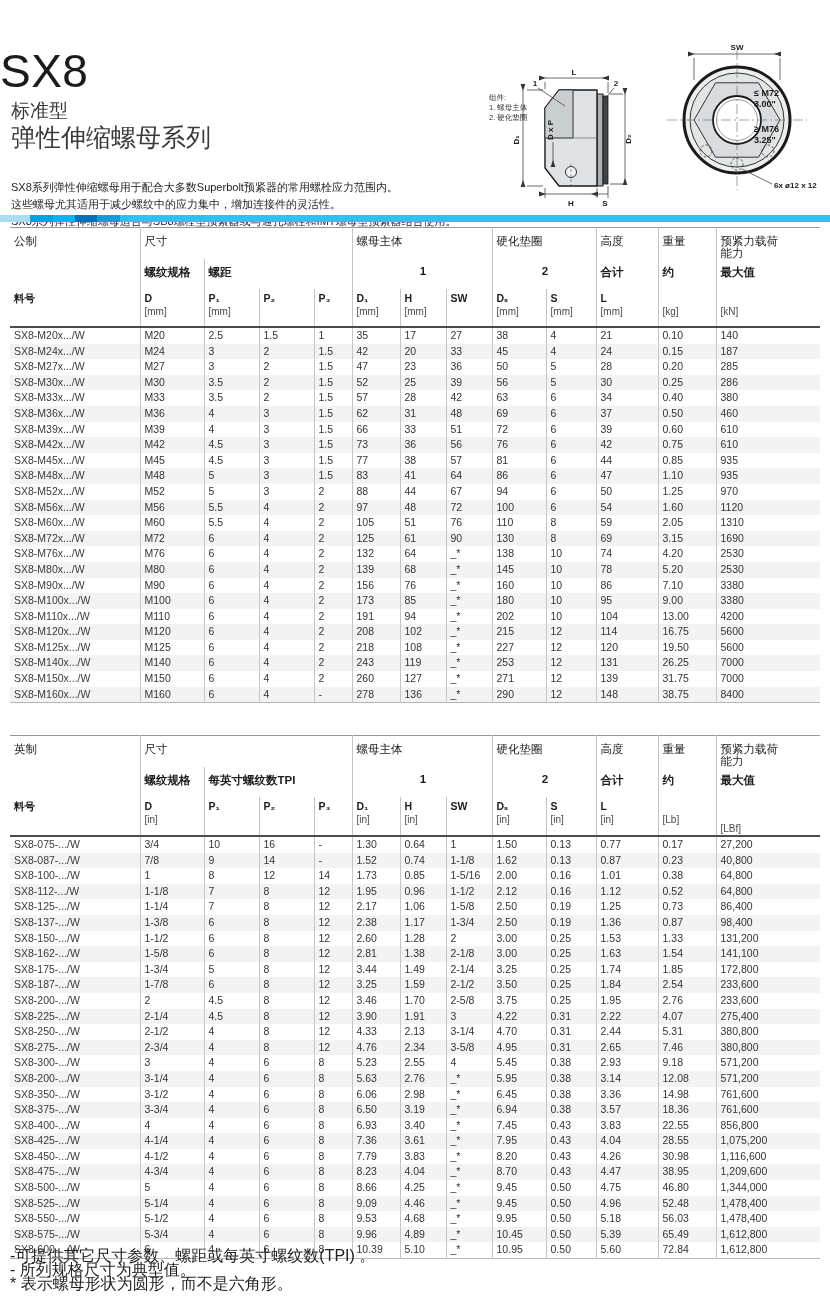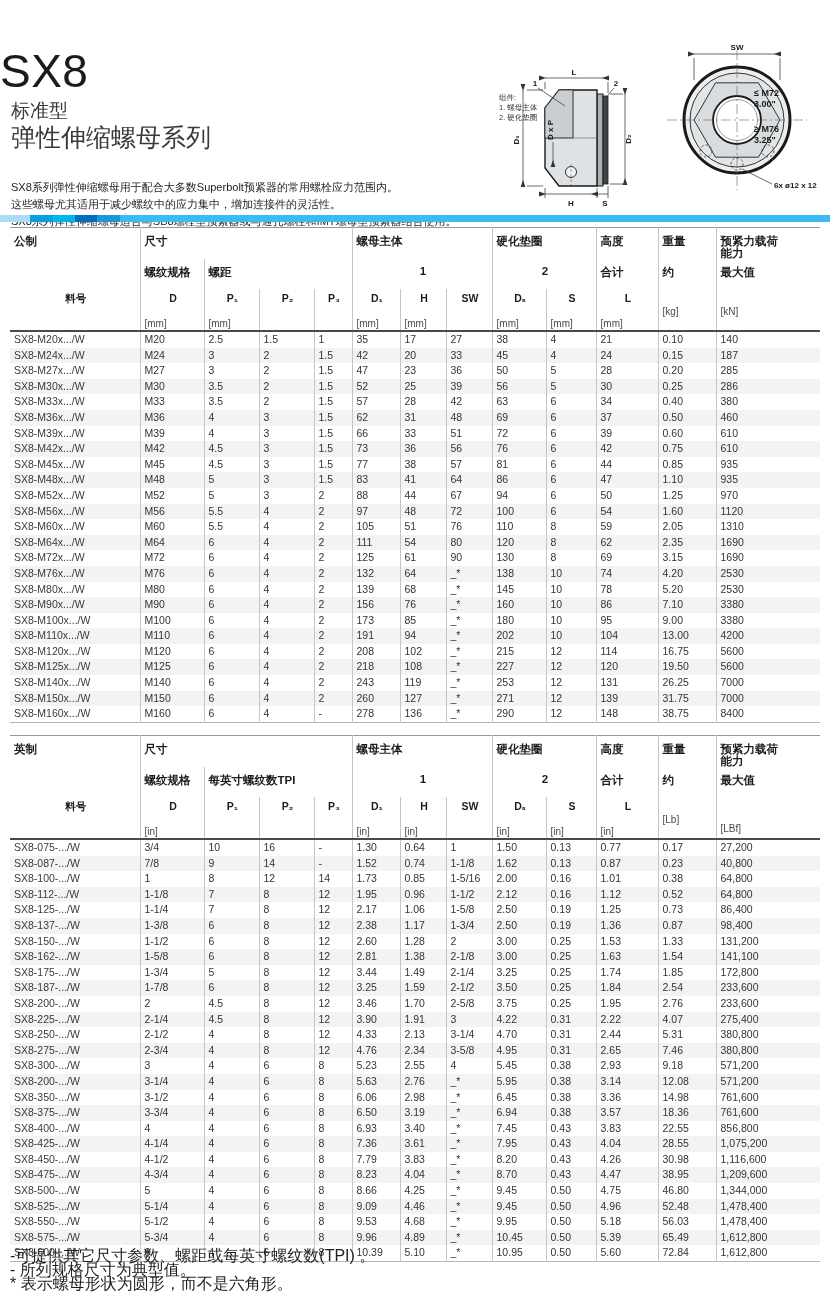--- a/index.html
+++ b/index.html
@@ -2,41 +2,41 @@
 <html><head>
 <meta charset="utf-8">
 <style>
   html,body{margin:0;padding:0;background:#fff;}
   .page{position:relative;width:830px;height:1307px;background:#fff;overflow:hidden;
         font-family:"Liberation Sans","DejaVu Sans",sans-serif;color:#222;}
   .title{position:absolute;left:0;top:44px;font-size:46px;font-weight:400;letter-spacing:.5px;color:#1b1b1b;}
   .sub1{position:absolute;left:11px;top:98px;font-size:19px;font-weight:500;color:#3a3a3a;}
   .sub2{position:absolute;left:11px;top:121px;font-size:25px;font-weight:500;color:#3a3a3a;}
   .desc{position:absolute;left:11px;top:158px;font-size:11px;line-height:17px;color:#1e1e1e;margin-top:21px;}
-  .legend{position:absolute;left:499px;top:93px;font-size:7.5px;line-height:10px;color:#333;}
+  .legend{position:absolute;left:489px;top:93px;font-size:7.5px;line-height:10px;color:#333;}
   .bar{position:absolute;left:0;top:215px;width:830px;height:7px;display:flex;}
   .bar div{height:100%;}
   .diagram{position:absolute;left:485px;top:38px;width:345px;height:176px;}
   .speclabels{position:absolute;left:754px;top:88px;font-size:9px;font-weight:bold;color:#1a1a1a;line-height:11px;}
   .speclabels .blk{margin-bottom:14px;}
   
   .tablewrap{position:absolute;left:10px;width:810px;}
   #metric{top:227px;}
   #imperial{top:735px;}
   table{border-collapse:collapse;table-layout:fixed;width:810px;
         border-top:1px solid #979797;border-bottom:1px solid #b5b5b5;}
   th,td{text-align:left;vertical-align:top;padding:0 2px 0 4px;}
   th+th,td+td{border-left:1px solid #c5c5c5;}
-  tr.r1 th{font-size:11.5px;font-weight:bold;height:24px;padding-top:7px;color:#1c1c1c;white-space:pre-line;line-height:12px;}
+  tr.r1 th{font-size:11.5px;font-weight:normal;height:24px;padding-top:7px;color:#1c1c1c;white-space:pre-line;line-height:12px;}
   tr.r2 th{font-size:11.5px;font-weight:bold;height:24px;padding-top:6px;color:#1c1c1c;}
   tr.r3 th{height:34px;padding-top:3px;border-bottom:2px solid #4a4a4a;font-weight:normal;}
   th.region{font-size:12px;}
   th.ctr{text-align:center;}
-  .colletter{display:block;font-size:10.5px;font-weight:bold;color:#1c1c1c;line-height:12px;text-align:center;}
-  .colunit{display:block;font-size:10px;font-weight:normal;color:#4a4a4a;line-height:12px;margin-top:14px;}
+  .colletter{display:block;font-size:10.5px;font-weight:bold;color:#1c1c1c;line-height:12px;}
+  .colunit{display:block;font-size:10px;font-weight:normal;color:#4a4a4a;line-height:12px;margin-top:2px;}
   tbody td{font-size:10.5px;height:15.6px;line-height:15.6px;color:#333;white-space:nowrap;overflow:hidden;}
   tbody tr:nth-child(even){background:#f3f3f3;}
   td.part{color:#3a3a3a;}
   .footnotes{position:absolute;left:10px;top:1249px;font-size:16px;line-height:14px;color:#1e1e1e;}
   
   .dimtext{font-size:8px;font-weight:bold;fill:#1a1a1a;}
   .dimline{stroke:#444;stroke-width:.8;fill:none;}
   .bodyline{stroke:#1a1a1a;stroke-width:1.4;fill:#dfe2e4;}
   .thin{stroke:#555;stroke-width:.6;fill:none;}
 </style>
@@ -440,35 +440,20 @@
             <td>105</td>
             <td>51</td>
             <td>76</td>
             <td>110</td>
             <td>8</td>
             <td>59</td>
             <td>2.05</td>
             <td>1310</td>
           </tr>
           <tr>
-            <td class="part">SX8-M64x.../W</td>
-            <td>M64</td>
-            <td>6</td>
-            <td>4</td>
-            <td>2</td>
-            <td>111</td>
-            <td>54</td>
-            <td>80</td>
-            <td>120</td>
-            <td>8</td>
-            <td>62</td>
-            <td>2.35</td>
-            <td>1690</td>
-          </tr>
-          <tr>
             <td class="part">SX8-M72x.../W</td>
             <td>M72</td>
             <td>6</td>
             <td>4</td>
             <td>2</td>
             <td>125</td>
             <td>61</td>
             <td>90</td>
             <td>130</td>
             <td>8</td>

